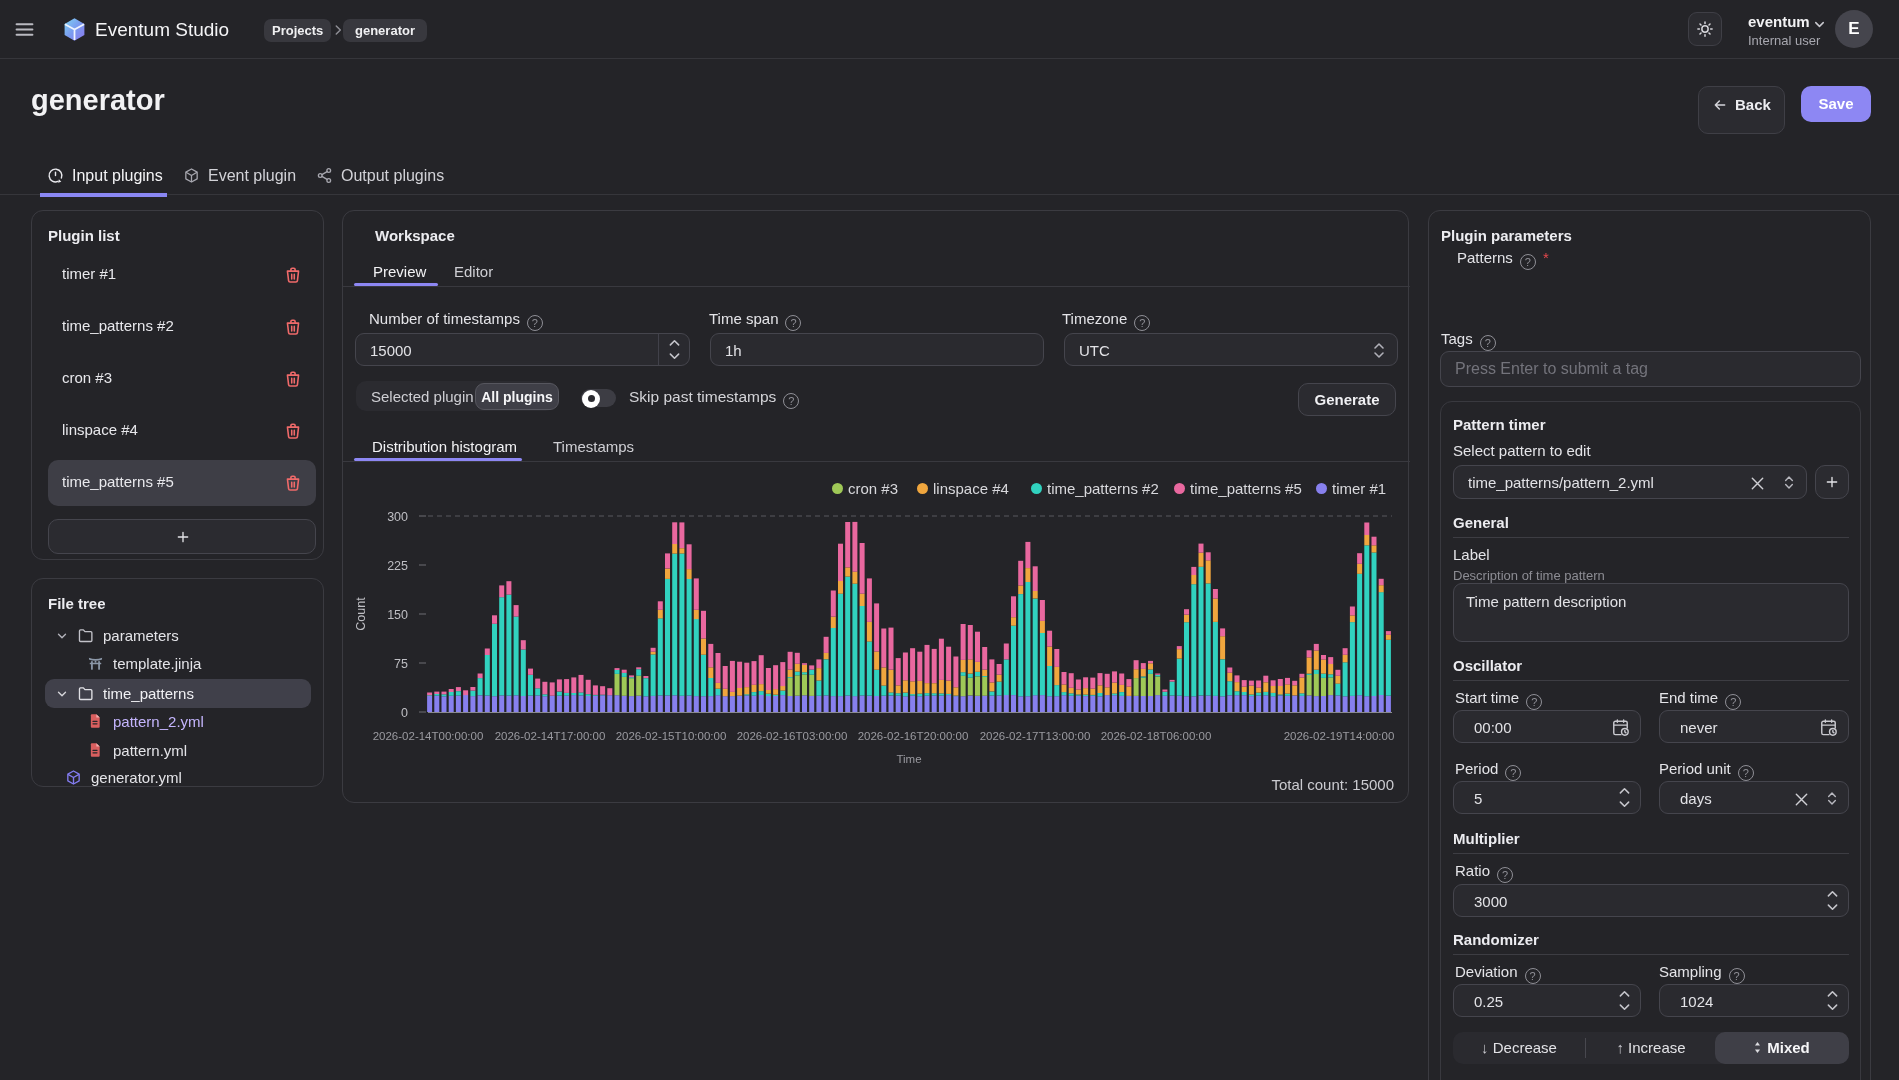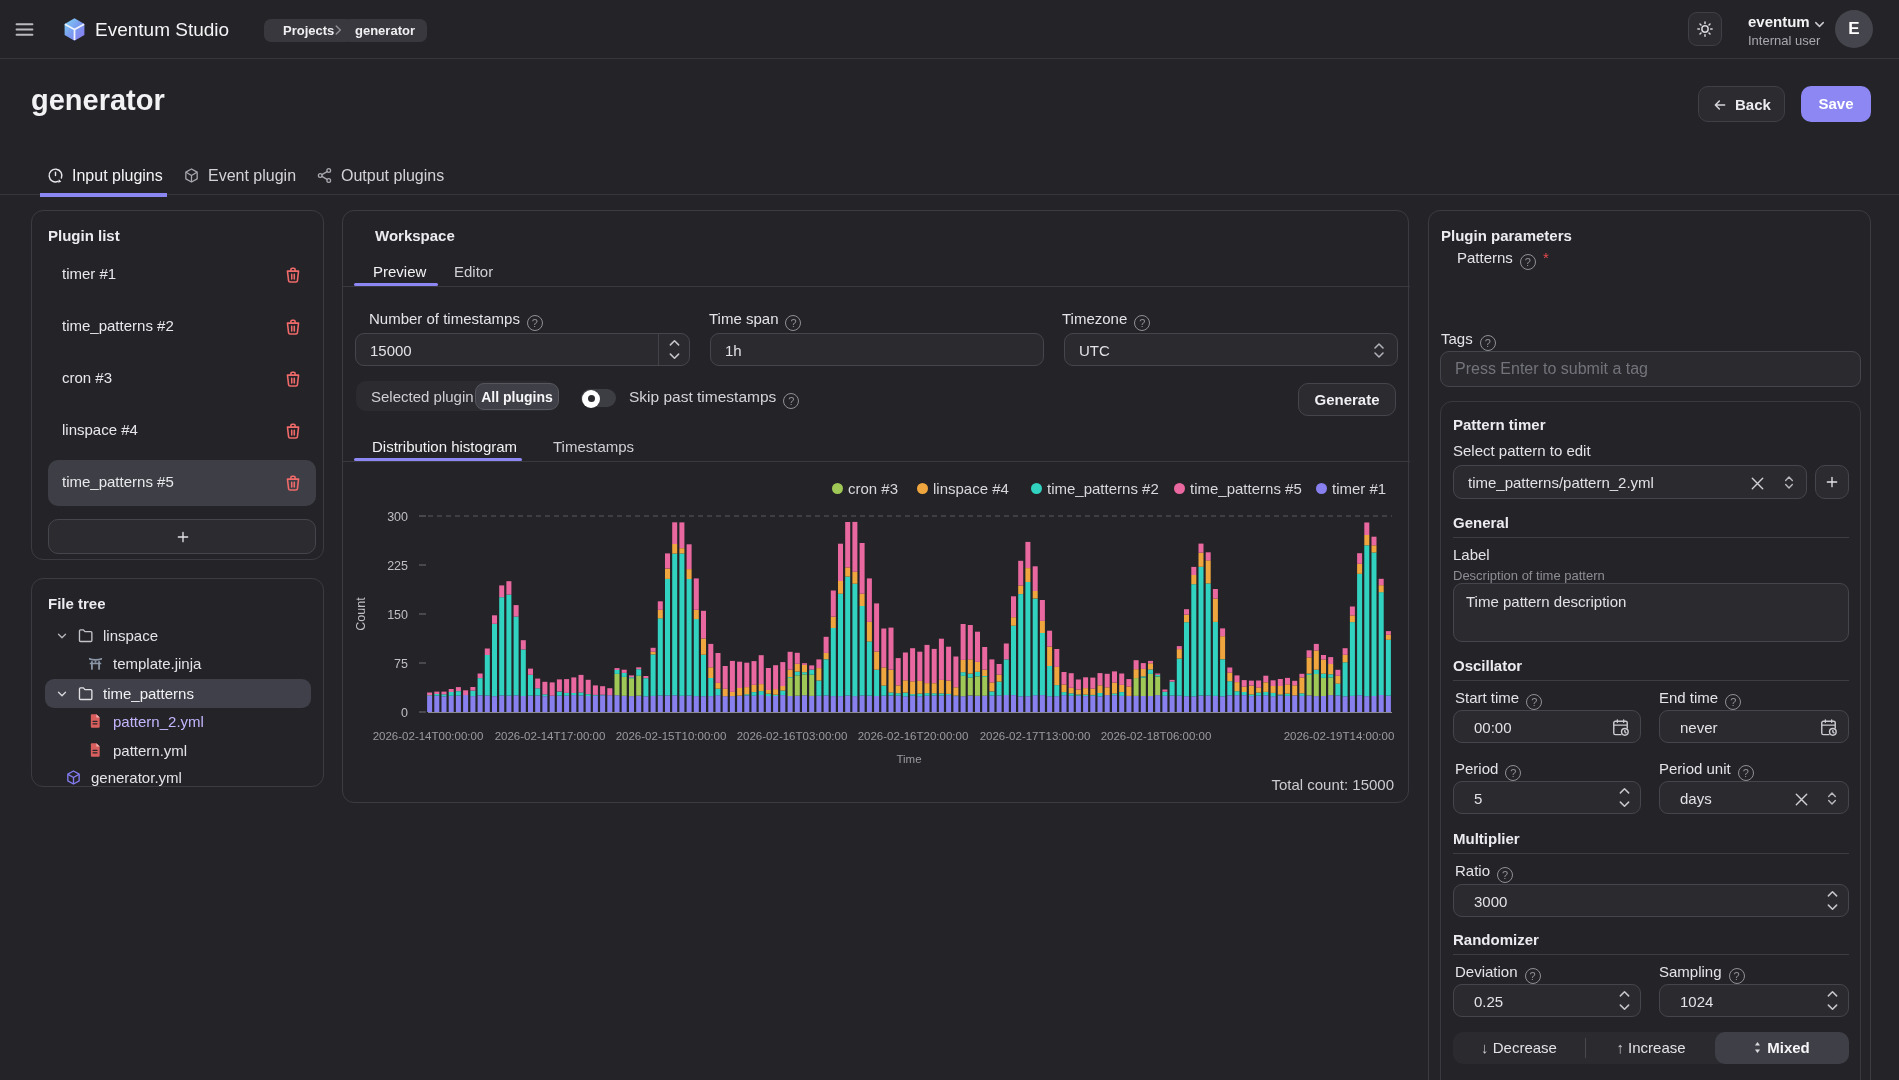--- a/index.html
+++ b/index.html
@@ -40,42 +40,42 @@
           <linearGradient id="cubeg" x1="0" y1="0" x2="1" y2="1">
       <stop offset="0" stop-color="#7fd4f2"></stop>
             <stop offset="0.5" stop-color="#7a9bf0"></stop>
             <stop offset="1" stop-color="#8a78ee"></stop>
     </linearGradient>
         </defs>
     <path fill="url(#cubeg)" d="M12 1.3 21.5 6.7 v10.6 L12 22.7 2.5 17.3 V6.7 Z"></path>
     <path fill="none" stroke="#eef4ff" stroke-width="1.7" stroke-linejoin="round" d="M2.8 6.9 12 12 21.2 6.9 M12 12 v10"></path>
   </svg>
   <div class="abs" style="left:95px;top:19px;font-size:19px;color:#f4f4f6;">Eventum Studio</div>
-  <div class="abs" style="left:264px;top:19px;height:23px;background:#38383e;border-radius:7px;padding:0 19px;line-height:23px;font-size:13px;font-weight:bold;color:#f0f0f2;">Projects</div>
+  <div class="abs" style="left:264px;top:19px;height:23px;background:#38383e;border-radius:7px;padding:0 8px;line-height:23px;font-size:13px;font-weight:bold;color:#f0f0f2;">Projects</div>
   <svg class="abs" style="left:331px;top:23px" width="14" height="14" viewBox="0 0 24 24" fill="none" stroke="#8f8f96" stroke-width="2.5" stroke-linecap="round" stroke-linejoin="round">
         <path d="M9 5l7 7-7 7"></path>
       </svg>
   <div class="abs" style="left:343px;top:19px;height:23px;background:#38383e;border-radius:7px;padding:0 12px;line-height:23px;font-size:13px;font-weight:bold;color:#f0f0f2;">generator</div>
 
   <div class="abs" style="left:1688px;top:12px;width:34px;height:34px;border:1px solid #3f3f46;border-radius:9px;background:#2b2b30;">
     <svg class="abs" style="left:7px;top:7px" width="18" height="18" viewBox="0 0 24 24" fill="none" stroke="#d5d5da" stroke-width="2" stroke-linecap="round">
           <circle cx="12" cy="12" r="4.2"></circle>
           <path d="M12 2.5v2M12 19.5v2M2.5 12h2M19.5 12h2M5.3 5.3l1.4 1.4M17.3 17.3l1.4 1.4M18.7 5.3l-1.4 1.4M6.7 17.3l-1.4 1.4"></path>
         </svg>
   </div>
   <div class="abs" style="left:1748px;top:13px;font-size:15px;font-weight:bold;color:#f2f2f4;">eventum</div>
   <svg class="abs" style="left:1812px;top:17px" width="15" height="15" viewBox="0 0 24 24" fill="none" stroke="#c9c9cf" stroke-width="2.4" stroke-linecap="round" stroke-linejoin="round">
         <path d="M6 9l6 6 6-6"></path>
       </svg>
   <div class="abs" style="left:1748px;top:33px;font-size:13px;color:#a8a8b0;">Internal user</div>
   <div class="abs" style="left:1835px;top:10px;width:38px;height:38px;border-radius:50%;background:#45454d;text-align:center;line-height:38px;font-size:17px;font-weight:bold;color:#fff;">E</div>
 </div>
 
 <div class="abs" style="left:31px;top:84px;font-size:29px;font-weight:bold;color:#f2f2f4;">generator</div>
-<div class="abs" style="left:1698px;top:86px;width:87px;height:36px;background:#2b2b30;border:1px solid #3f3f46;border-radius:10px;">
+<div class="abs" style="left:1698px;top:86px;width:87px;height:48px;background:#2b2b30;border:1px solid #3f3f46;border-radius:10px;">
   <svg class="abs" style="left:13px;top:10px" width="16" height="16" viewBox="0 0 24 24" fill="none" stroke="#d5d5da" stroke-width="2.2" stroke-linecap="round" stroke-linejoin="round">
         <path d="M19 12H5M11 6l-6 6 6 6"></path>
       </svg>
   <div class="abs" style="left:36px;top:9px;font-size:15px;font-weight:bold;color:#ececf0;">Back</div>
 </div>
 <div class="abs" style="left:1801px;top:86px;width:70px;height:36px;background:#8d87f3;border-radius:10px;text-align:center;line-height:36px;font-size:15px;font-weight:bold;color:#fff;">Save</div>
 
 <div class="abs" style="left:0;top:194px;width:1899px;height:1px;background:#36363b;"></div>
 <div class="abs" style="left:40px;top:193px;width:127px;height:3.5px;background:#8a87f3;"></div>
 <svg class="abs" style="left:47px;top:167px" width="17" height="17" viewBox="0 0 24 24" fill="none" stroke="#e8e8ec" stroke-width="2" stroke-linecap="round">
@@ -149,21 +149,21 @@
 <div class="card" style="left:31px;top:578px;width:293px;height:209px;">
   <div class="ctitle" style="position:absolute;left:16px;top:16px;">File tree</div>
 
   <div class="abs" style="left:23px;top:43px;width:260px;height:28px;">
     <svg class="abs" style="left:0;top:7px" width="14" height="14" viewBox="0 0 24 24" fill="none" stroke="#b4b4bc" stroke-width="2.3" stroke-linecap="round" stroke-linejoin="round">
           <path d="M6 9l6 6 6-6"></path>
         </svg>
     <svg class="abs" style="left:22px;top:5px" width="17" height="17" viewBox="0 0 24 24" fill="none" stroke="#c2c2c9" stroke-width="1.9" stroke-linejoin="round">
           <path d="M3.5 19V5.5a1.5 1.5 0 0 1 1.5-1.5h4l2.2 2.5h8.3a1.5 1.5 0 0 1 1.5 1.5V19a1.5 1.5 0 0 1-1.5 1.5H5a1.5 1.5 0 0 1-1.5-1.5Z"></path>
         </svg>
-    <div class="abs" style="left:48px;top:5px;font-size:15px;color:#e4e4e8;">linspace</div>
+    <div class="abs" style="left:48px;top:5px;font-size:15px;color:#e4e4e8;">parameters</div>
   </div>
 
   <div class="abs" style="left:23px;top:71px;width:260px;height:28px;">
     <svg class="abs" style="left:32px;top:5px" width="17" height="17" viewBox="0 0 24 24" fill="#8b97a8">
           <path d="M2.6 3.8C5.8 5.1 8.9 5.7 12 5.7s6.2-.6 9.4-1.9l-.5 3C18.1 7.8 15.1 8.2 12 8.2S5.9 7.8 3.1 6.8Z"></path>
           <rect x="10.8" y="8.2" width="2.4" height="2.6"></rect>
           <rect x="3.9" y="10.8" width="16.2" height="2.3" rx="0.5"></rect>
           <rect x="5.7" y="8.6" width="2.5" height="12.2" rx="0.6"></rect>
           <rect x="15.8" y="8.6" width="2.5" height="12.2" rx="0.6"></rect>
         </svg>

